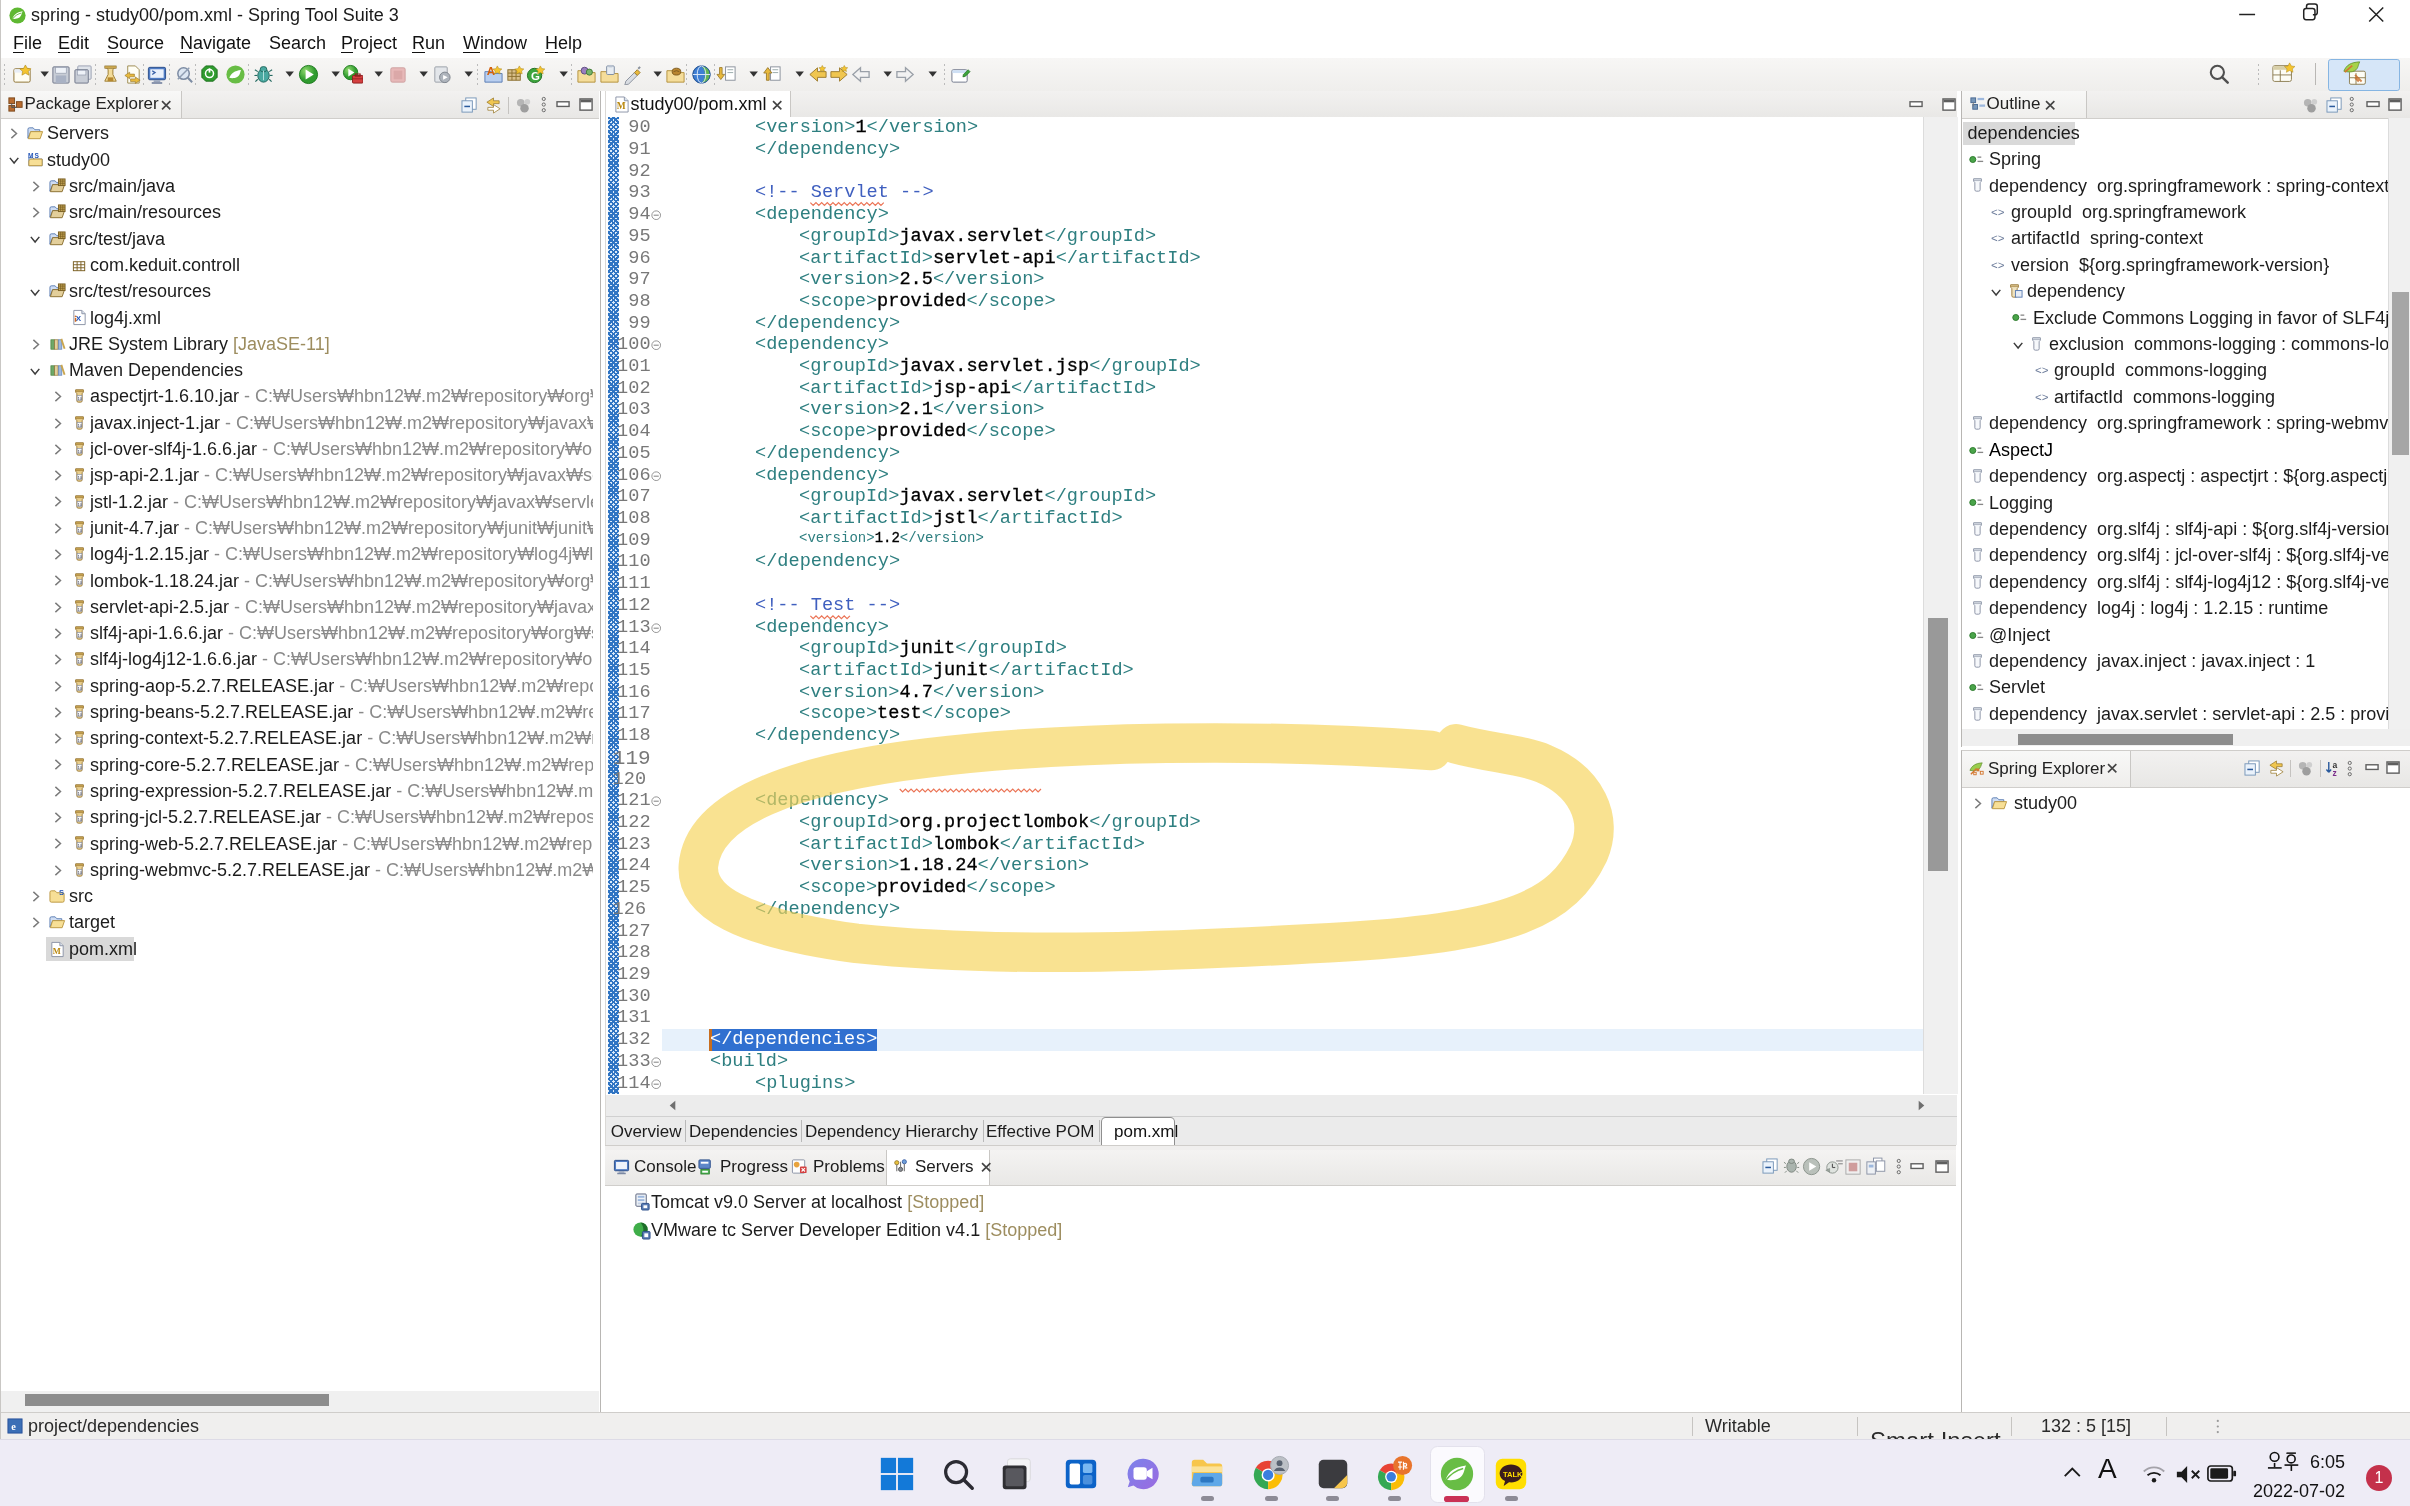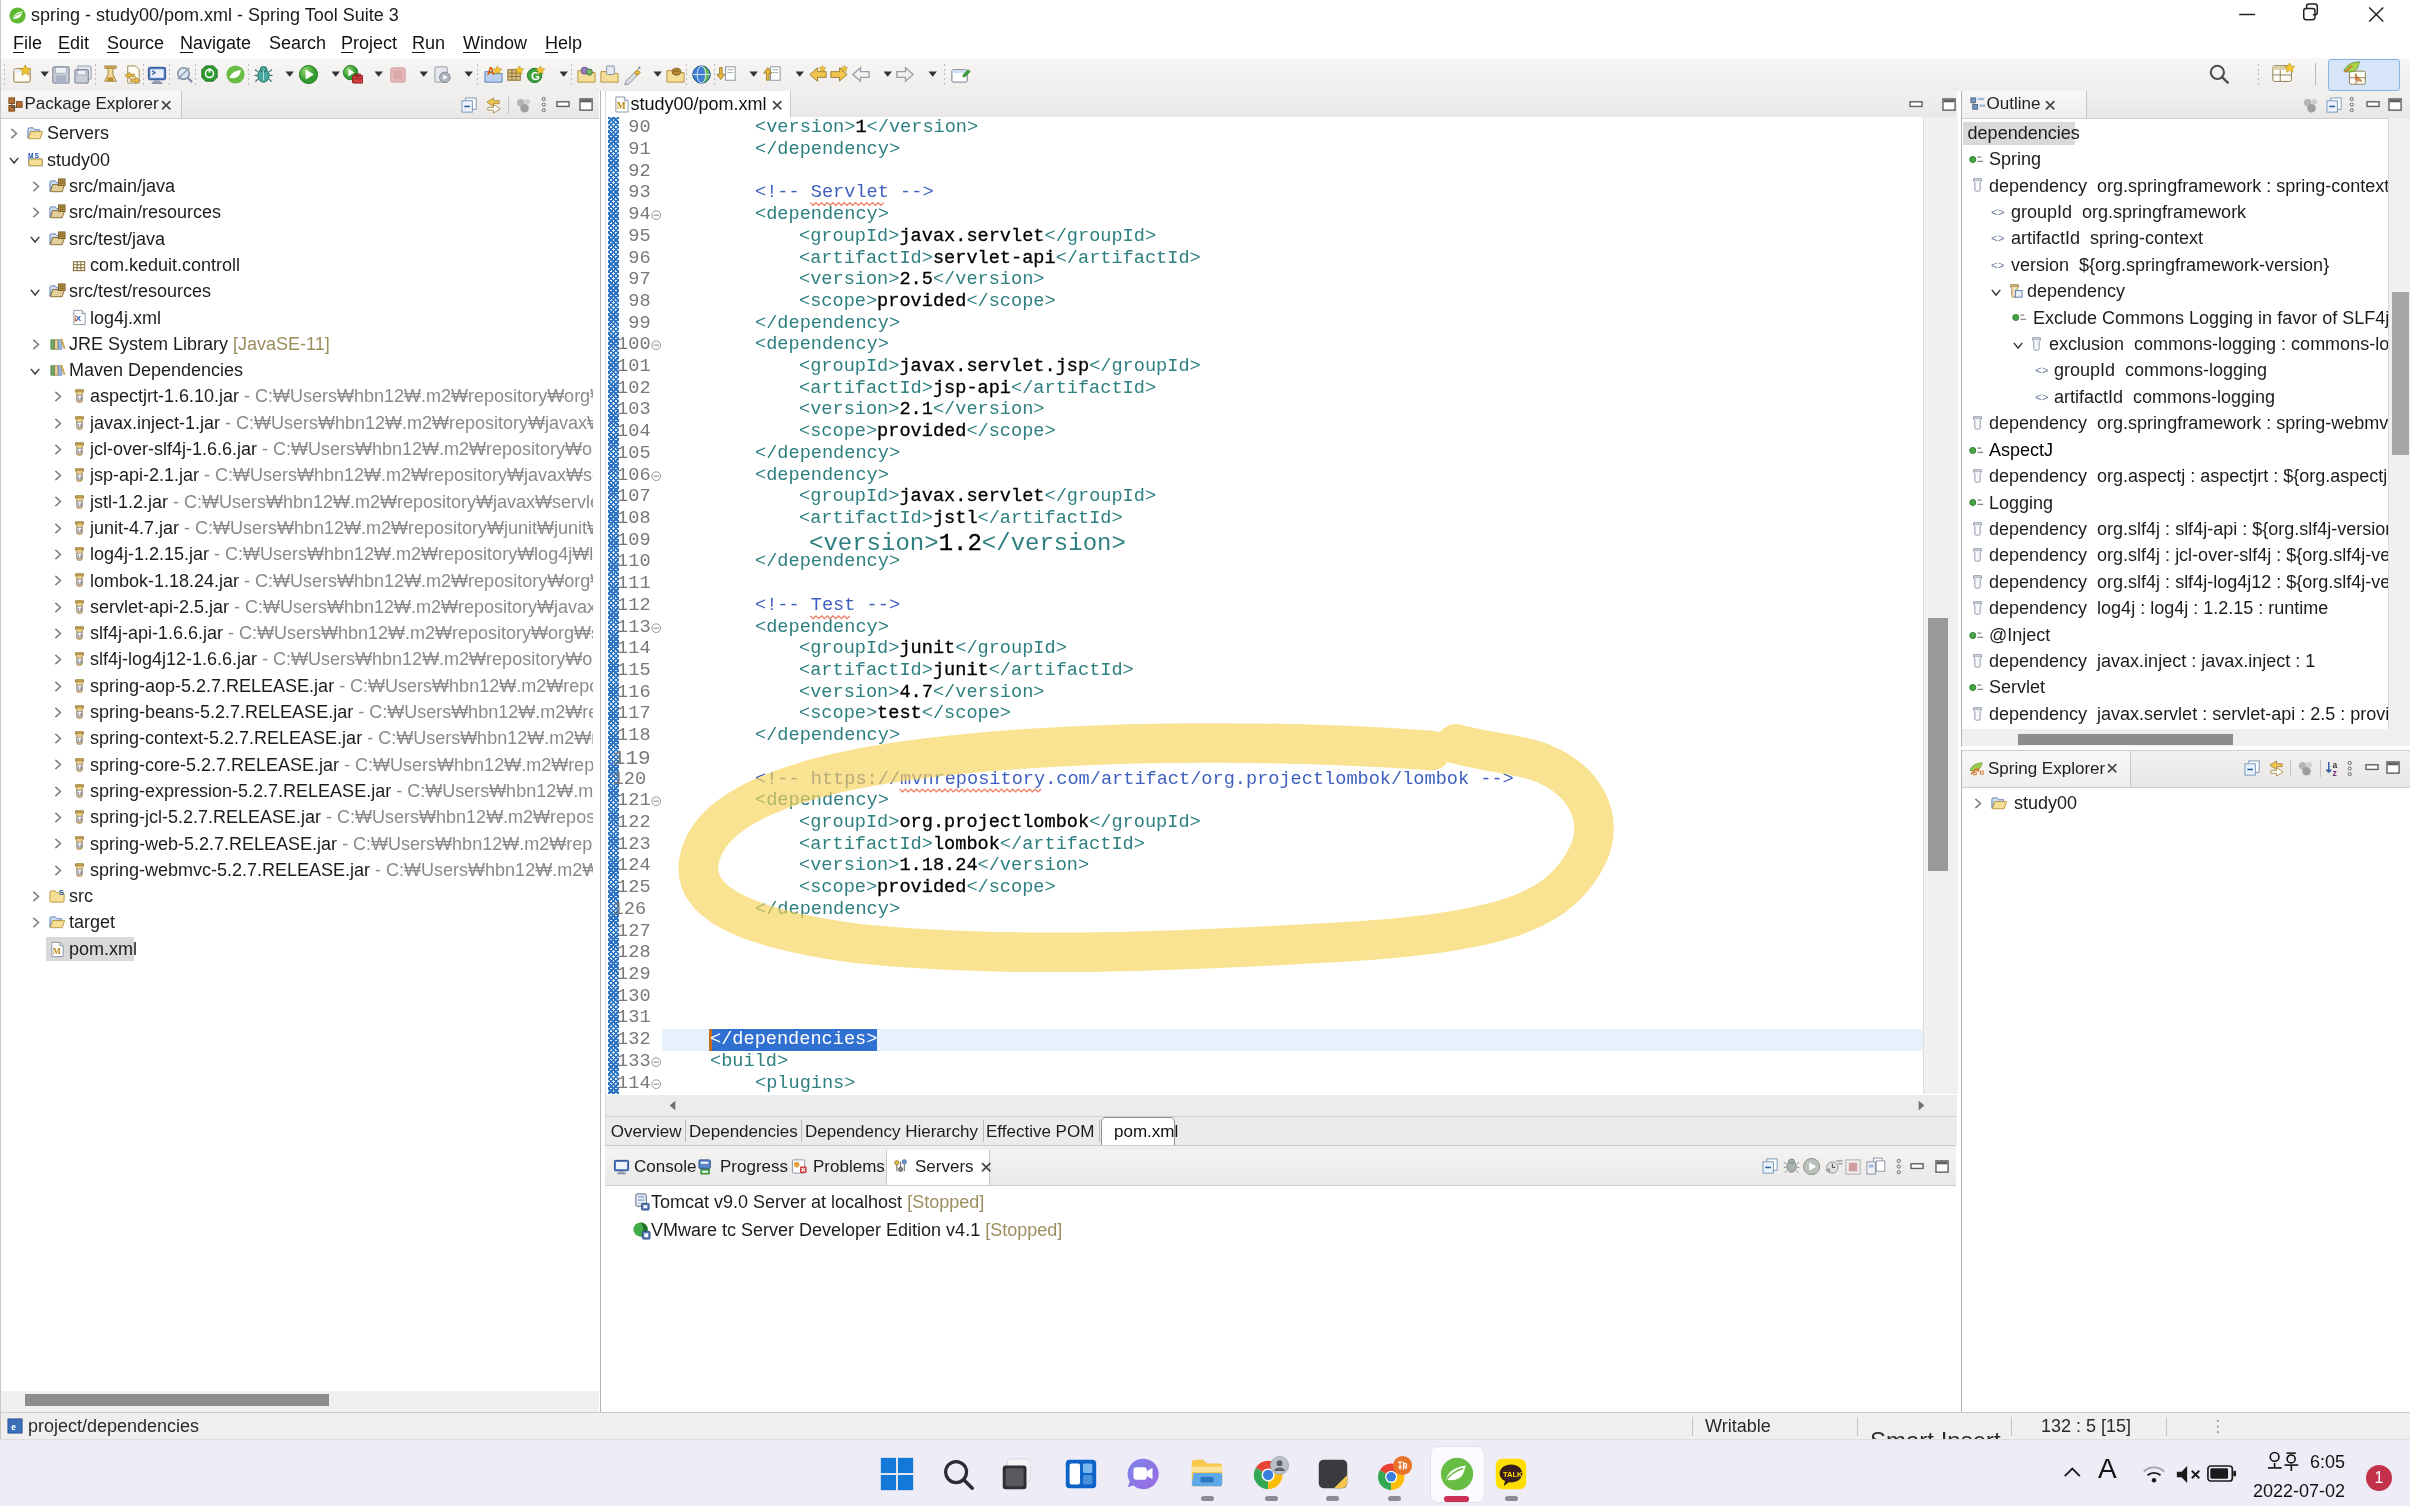--- a/index.html
+++ b/index.html
@@ -682,21 +682,21 @@
 <svg class="icon" style="left:45px;top:354px" width="10.4" height="10.4" viewBox="0 0 11 11">
         <circle cx="5.5" cy="5.5" r="4.6" fill="#fff" stroke="#8f8f8f"></circle>
         <line x1="2.8" y1="5.5" x2="8.2" y2="5.5" stroke="#8f8f8f" stroke-width="1.2"></line>
       </svg>
 <div class="row mono" style="left:149px;top:348px;font-size:18.6px;"><span style="color:#2e7f80">&lt;dependency&gt;</span></div>
 <div class="row mono" style="left:6.6px;top:369px;width:38px;text-align:right;font-size:18.6px;color:#787878;">107</div>
 <div class="row mono" style="left:193px;top:369px;font-size:18.6px;"><span style="color:#2e7f80">&lt;groupId&gt;</span><span style="color:#000;-webkit-text-stroke:0.3px #000">javax.servlet</span><span style="color:#2e7f80">&lt;/groupId&gt;</span></div>
 <div class="row mono" style="left:6.6px;top:391px;width:38px;text-align:right;font-size:18.6px;color:#787878;">108</div>
 <div class="row mono" style="left:193px;top:391px;font-size:18.6px;"><span style="color:#2e7f80">&lt;artifactId&gt;</span><span style="color:#000;-webkit-text-stroke:0.3px #000">jstl</span><span style="color:#2e7f80">&lt;/artifactId&gt;</span></div>
 <div class="row mono" style="left:6.6px;top:413px;width:38px;text-align:right;font-size:18.6px;color:#787878;">109</div>
-<div class="row mono" style="left:203px;top:413px;font-size:24px;"><span style="color:#2e7f80">&lt;version&gt;</span><span style="color:#000;-webkit-text-stroke:0.3px #000">1.2</span><span style="color:#2e7f80">&lt;/version&gt;</span></div>
+<div class="row mono" style="left:193px;top:413px;font-size:14px;"><span style="color:#2e7f80">&lt;version&gt;</span><span style="color:#000;-webkit-text-stroke:0.3px #000">1.2</span><span style="color:#2e7f80">&lt;/version&gt;</span></div>
 <div class="row mono" style="left:6.6px;top:434px;width:38px;text-align:right;font-size:18.6px;color:#787878;">110</div>
 <div class="row mono" style="left:149px;top:434px;font-size:18.6px;"><span style="color:#2e7f80">&lt;/dependency&gt;</span></div>
 <div class="row mono" style="left:6.6px;top:456px;width:38px;text-align:right;font-size:18.6px;color:#787878;">111</div>
 <div class="row mono" style="left:6.6px;top:478px;width:38px;text-align:right;font-size:18.6px;color:#787878;">112</div>
 <div class="row mono" style="left:149px;top:478px;font-size:18.6px;"><span style="color:#3f5fbf">&lt;!-- <u class="sq">Test</u> --&gt;</span></div>
 <div class="row mono" style="left:6.6px;top:500px;width:38px;text-align:right;font-size:18.6px;color:#787878;">113</div>
 <svg class="icon" style="left:45px;top:506px" width="10.4" height="10.4" viewBox="0 0 11 11">
         <circle cx="5.5" cy="5.5" r="4.6" fill="#fff" stroke="#8f8f8f"></circle>
         <line x1="2.8" y1="5.5" x2="8.2" y2="5.5" stroke="#8f8f8f" stroke-width="1.2"></line>
       </svg>
@@ -706,21 +706,20 @@
 <div class="row mono" style="left:6.6px;top:543px;width:38px;text-align:right;font-size:18.6px;color:#787878;">115</div>
 <div class="row mono" style="left:193px;top:543px;font-size:18.6px;"><span style="color:#2e7f80">&lt;artifactId&gt;</span><span style="color:#000;-webkit-text-stroke:0.3px #000">junit</span><span style="color:#2e7f80">&lt;/artifactId&gt;</span></div>
 <div class="row mono" style="left:6.6px;top:565px;width:38px;text-align:right;font-size:18.6px;color:#787878;">116</div>
 <div class="row mono" style="left:193px;top:565px;font-size:18.6px;"><span style="color:#2e7f80">&lt;version&gt;</span><span style="color:#000;-webkit-text-stroke:0.3px #000">4.7</span><span style="color:#2e7f80">&lt;/version&gt;</span></div>
 <div class="row mono" style="left:6.6px;top:586px;width:38px;text-align:right;font-size:18.6px;color:#787878;">117</div>
 <div class="row mono" style="left:193px;top:586px;font-size:18.6px;"><span style="color:#2e7f80">&lt;scope&gt;</span><span style="color:#000;-webkit-text-stroke:0.3px #000">test</span><span style="color:#2e7f80">&lt;/scope&gt;</span></div>
 <div class="row mono" style="left:6.6px;top:608px;width:38px;text-align:right;font-size:18.6px;color:#787878;">118</div>
 <div class="row mono" style="left:149px;top:608px;font-size:18.6px;"><span style="color:#2e7f80">&lt;/dependency&gt;</span></div>
 <div class="row mono" style="left:6.6px;top:630px;width:38px;text-align:right;font-size:21px;color:#787878;">119</div>
 <div class="row mono" style="left:6.6px;top:652px;width:38px;text-align:left;font-size:18.6px;color:#787878;">120</div>
-<div class="row mono" style="left:149px;top:652px;font-size:18.6px;"><span style="color:#3f5fbf">&lt;!-- https://<u class="sq">mvnrepository</u>.com/artifact/org.projectlombok/lombok --&gt;</span></div>
 <div class="row mono" style="left:6.6px;top:673px;width:38px;text-align:right;font-size:18.6px;color:#787878;">121</div>
 <svg class="icon" style="left:45px;top:679px" width="10.4" height="10.4" viewBox="0 0 11 11">
         <circle cx="5.5" cy="5.5" r="4.6" fill="#fff" stroke="#8f8f8f"></circle>
         <line x1="2.8" y1="5.5" x2="8.2" y2="5.5" stroke="#8f8f8f" stroke-width="1.2"></line>
       </svg>
 <div class="row mono" style="left:149px;top:673px;font-size:18.6px;"><span style="color:#2e7f80">&lt;dependency&gt;</span></div>
 <div class="row mono" style="left:6.6px;top:695px;width:38px;text-align:right;font-size:18.6px;color:#787878;">122</div>
 <div class="row mono" style="left:193px;top:695px;font-size:18.6px;"><span style="color:#2e7f80">&lt;groupId&gt;</span><span style="color:#000;-webkit-text-stroke:0.3px #000">org.projectlombok</span><span style="color:#2e7f80">&lt;/groupId&gt;</span></div>
 <div class="row mono" style="left:6.6px;top:717px;width:38px;text-align:right;font-size:18.6px;color:#787878;">123</div>
 <div class="row mono" style="left:193px;top:717px;font-size:18.6px;"><span style="color:#2e7f80">&lt;artifactId&gt;</span><span style="color:#000;-webkit-text-stroke:0.3px #000">lombok</span><span style="color:#2e7f80">&lt;/artifactId&gt;</span></div>

